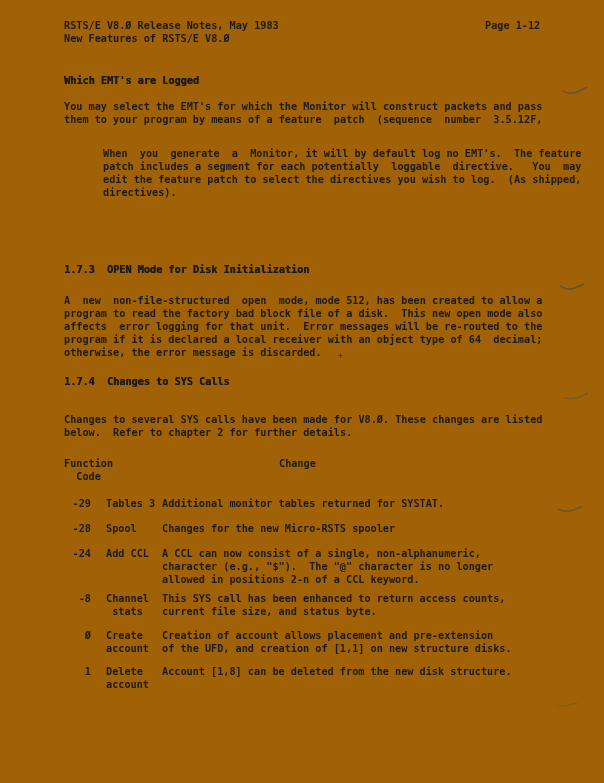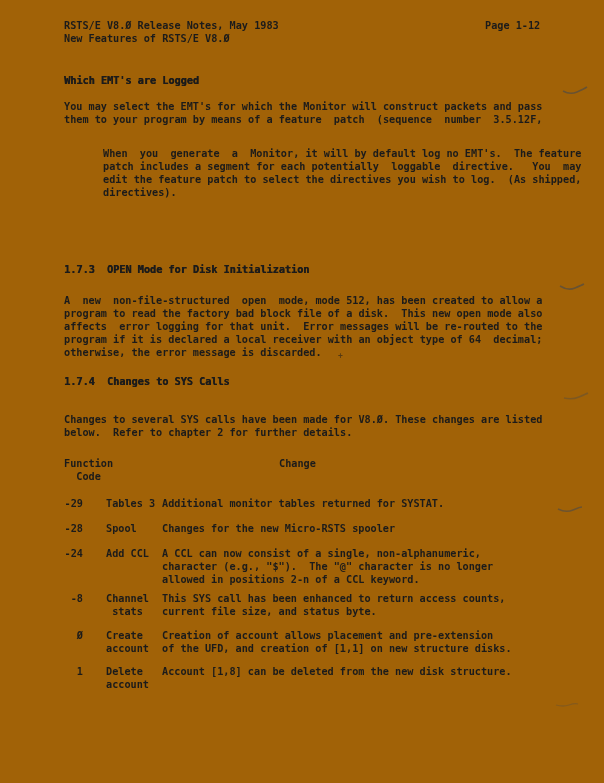--- a/index.html
+++ b/index.html
@@ -28,21 +28,21 @@
   .para2{left:64px;top:147px;margin-left:39px;}
   .h-173{left:64px;top:239px;margin-top:24px;}
   .para3{left:64px;top:278px;margin-top:16px;}
   .h-174{left:64px;top:375px;}
   .para4{left:64px;top:413px;}
   
   .tblhdr{left:64px;top:457px;}
   .tblhdr .sub{padding-left:2ch;}
   .changehdr{left:279px;top:457px;}
   .trow{left:0;width:604px;}
-  .trow .code{position:absolute;left:64px;top:0;width:19px;text-align:right;white-space:pre;}
+  .trow .code{position:absolute;left:72px;top:0;width:19px;text-align:right;white-space:pre;}
   .trow .name{position:absolute;left:106px;top:0;}
   .trow .desc{position:absolute;left:162px;top:0;}
   .row1{top:497px;} .row2{top:522px;} .row3{top:547px;}
   .row4{top:592px;} .row5{top:629px;} .row6{top:665px;}
   
   .scan-mark{position:absolute;pointer-events:none;}
   .m1{left:562px;top:85px;opacity:.65;}
   .m2{left:559px;top:281px;opacity:.65;}
   .m3{left:563px;top:391px;opacity:.40;}
   .m4{left:557px;top:503px;opacity:.60;}

